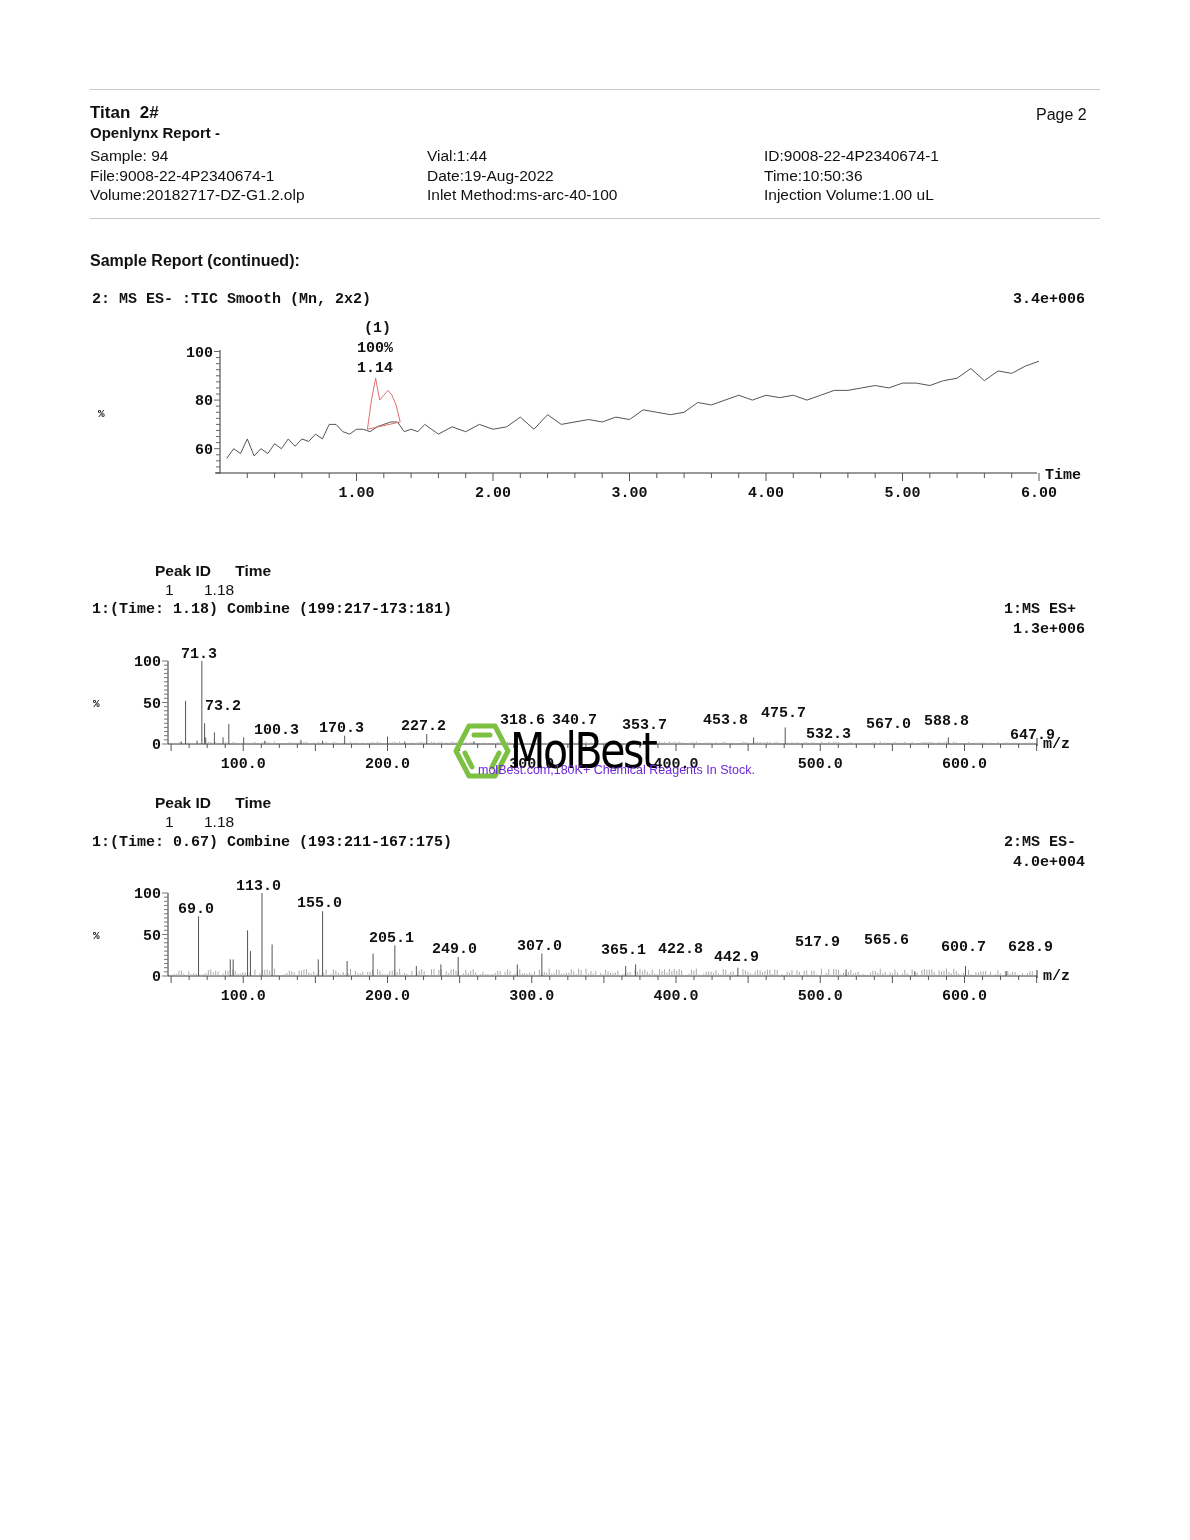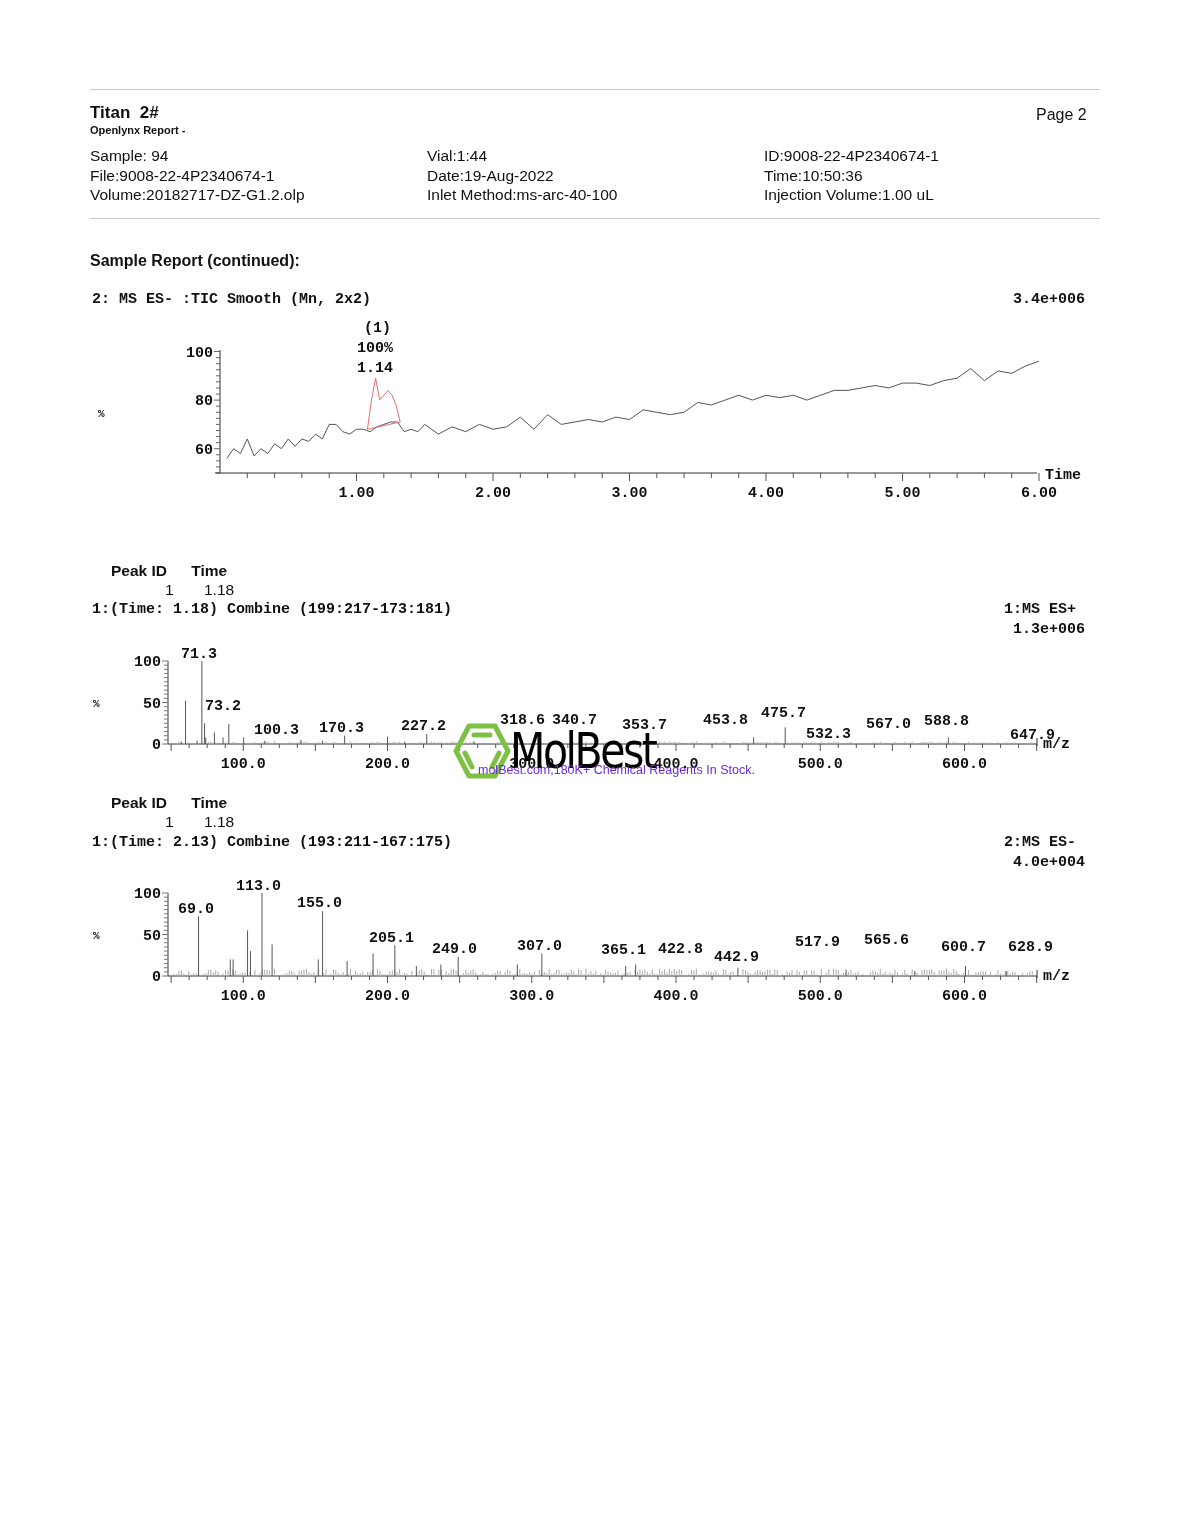--- a/index.html
+++ b/index.html
@@ -1,25 +1,25 @@
 <!DOCTYPE html>
 <html><head>
 <meta charset="utf-8">
 <style>
   html, body { margin: 0; padding: 0; background: #ffffff; }
   body { width: 1190px; height: 1540px; position: relative; overflow: hidden;
          font-family: "Liberation Sans", sans-serif; color: #111; }
   .abs { position: absolute; }
   .rule { position: absolute; left: 90px; width: 1010px; height: 0; border-top: 1.5px solid #c8c8c8; }
   .hdr-title { font-weight: bold; font-size: 17px; text-align: right; }
-  .hdr-sub { font-weight: bold; font-size: 11px; }
+  .hdr-sub { font-weight: bold; font-size: 15px; }
   .meta { font-size: 15.5px; line-height: 19.5px; white-space: nowrap; }
   .sect { font-weight: bold; font-size: 16px; }
   .mono { font-family: "Liberation Mono", "DejaVu Sans Mono", monospace; font-weight: bold; font-size: 15px; white-space: nowrap; }
-  .peakhdr { font-weight: bold; font-size: 15.5px; white-space: nowrap; }
+  .peakhdr { font-weight: bold; font-size: 15.5px; white-space: nowrap; margin-left: 44px; }
   .peakval { font-size: 15.5px; white-space: nowrap; }
   svg text { font-family: "Liberation Mono", "DejaVu Sans Mono", monospace; font-weight: bold; }
   .wm-text { font-size: 12.5px; color: #6d28d9; white-space: nowrap; margin-left: 30px; }
 </style>
 </head>
 <body>
 
 <div class="rule" style="top:89px;"></div>
 
 <div class="abs hdr-title" style="left:90px; top:103px; white-space:pre;">Titan  2#</div>
@@ -541,21 +541,21 @@
     <text x="924" y="95" font-size="15" fill="#111">588.8</text>
     <text x="1010" y="109" font-size="15" fill="#111">647.9</text>
   </svg>
 
 <div class="abs peakhdr" style="left:111px; top:794px;">
   <span>Peak ID</span>
   <span style="margin-left:20px;">Time</span>
 </div>
 <div class="abs peakval" style="left:165px; top:813px;">1</div>
 <div class="abs peakval" style="left:204px; top:813px;">1.18</div>
-<div class="abs mono" style="left:92px; top:834px;">1:(Time: 2.13) Combine (193:211-167:175)</div>
+<div class="abs mono" style="left:92px; top:834px;">1:(Time: 0.67) Combine (193:211-167:175)</div>
 <div class="abs mono" style="left:1004px; top:834px;">2:MS ES-</div>
 <div class="abs mono" style="left:1013px; top:854px;">4.0e+004</div>
 
 <svg class="abs" id="ms2-svg" style="left:0; top:862px;" width="1190" height="150">
     <line x1="168" y1="31" x2="168" y2="114" stroke="#333" stroke-width="1"></line>
     <line x1="162" y1="114" x2="168" y2="114" stroke="#777" stroke-width="1"></line>
     <line x1="164" y1="109.85" x2="168" y2="109.85" stroke="#777" stroke-width="1"></line>
     <line x1="164" y1="105.7" x2="168" y2="105.7" stroke="#777" stroke-width="1"></line>
     <line x1="164" y1="101.55" x2="168" y2="101.55" stroke="#777" stroke-width="1"></line>
     <line x1="164" y1="97.4" x2="168" y2="97.4" stroke="#777" stroke-width="1"></line>

